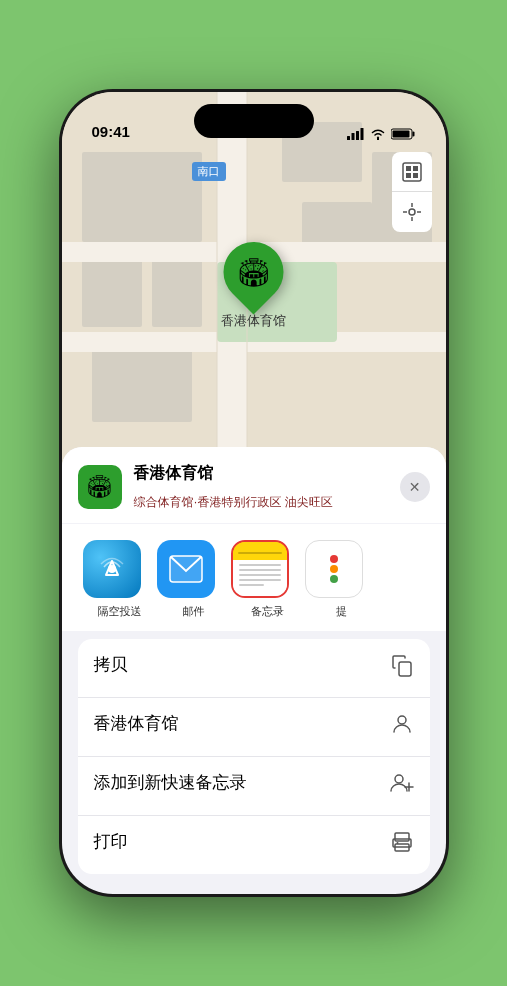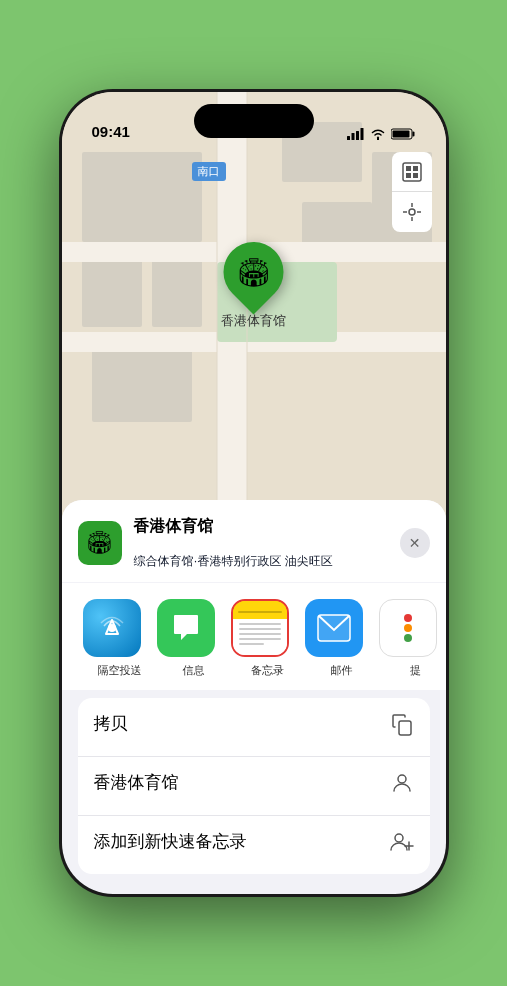--- a/index.html
+++ b/index.html
@@ -180,22 +180,22 @@
     .location-info {
       flex: 1;
     }
     .location-name {
       font-size: 16px;
       font-weight: 600;
       color: #000;
     }
     .location-sub {
       font-size: 12px;
-      color: #0f172a;
-      margin-top: 16px;
+      color: #7f1d1d;
+      margin-top: 10px;
     }
     .close-btn {
       width: 30px;
       height: 30px;
       background: #e5e5ea;
       border-radius: 50%;
       display: flex;
       align-items: center;
       justify-content: center;
       font-size: 14px;
@@ -403,57 +403,49 @@
             <svg width="32" height="32" viewBox="0 0 32 32">
               <circle cx="16" cy="16" r="4" fill="white"></circle>
               <path d="M16 8 L10 22 M16 8 L22 22 M10 22 L22 22" stroke="white" stroke-width="2" fill="none" stroke-linecap="round"></path>
               <path d="M8 14 Q16 4 24 14" stroke="rgba(255,255,255,0.6)" stroke-width="1.5" fill="none"></path>
               <path d="M5 11 Q16 0 27 11" stroke="rgba(255,255,255,0.4)" stroke-width="1.5" fill="none"></path>
             </svg>
           </div>
           <span class="app-label">隔空投送</span>
         </div>
 
+
         <div class="app-item">
-          <div class="app-icon messages">
-            <svg width="34" height="34" viewBox="0 0 34 34">
-              <path d="M5 5 Q5 4 6 4 L28 4 Q29 4 29 5 L29 22 Q29 23 28 23 L18 23 L12 29 L12 23 L6 23 Q5 23 5 22 Z" fill="white"></path>
+          <div class="app-icon mail">
+            <svg width="34" height="28" viewBox="0 0 34 28">
+              <rect x="1" y="1" width="32" height="26" rx="3" fill="white" opacity="0.15"></rect>
+              <rect x="1" y="1" width="32" height="26" rx="3" stroke="white" stroke-width="1.5" fill="none"></rect>
+              <polyline points="2,2 17,16 32,2" stroke="white" stroke-width="2" fill="none"></polyline>
             </svg>
           </div>
-          <span class="app-label">信息</span>
+          <span class="app-label">邮件</span>
         </div>
 
         <div class="app-item">
           <div class="app-icon notes notes-highlighted" style="overflow:hidden; padding:0; display:flex; flex-direction:column; align-items:stretch;">
             <div style="background:#ffd60a; height:18px; display:flex; align-items:center; padding: 0 5px;">
               <div style="width:100%; height:2px; background: rgba(0,0,0,0.2); border-radius:1px; margin-top:3px;"></div>
             </div>
             <div style="background:white; flex:1; padding: 4px 6px; display:flex; flex-direction:column; gap:3px;">
               <div style="height:2px; background:#ccc; border-radius:1px;"></div>
               <div style="height:2px; background:#ccc; border-radius:1px;"></div>
               <div style="height:2px; background:#ccc; border-radius:1px;"></div>
               <div style="height:2px; background:#ccc; border-radius:1px;"></div>
               <div style="height:2px; background:#ccc; border-radius:1px; width:60%;"></div>
             </div>
           </div>
           <span class="app-label">备忘录</span>
         </div>
 
         <div class="app-item">
-          <div class="app-icon mail">
-            <svg width="34" height="28" viewBox="0 0 34 28">
-              <rect x="1" y="1" width="32" height="26" rx="3" fill="white" opacity="0.15"></rect>
-              <rect x="1" y="1" width="32" height="26" rx="3" stroke="white" stroke-width="1.5" fill="none"></rect>
-              <polyline points="2,2 17,16 32,2" stroke="white" stroke-width="2" fill="none"></polyline>
-            </svg>
-          </div>
-          <span class="app-label">邮件</span>
-        </div>
-
-        <div class="app-item">
           <div class="app-icon more" style="border:1px solid #ddd; display:flex; flex-direction:column; align-items:center; justify-content:center; gap:3px;">
             <div style="display:flex; flex-direction:column; gap:2px;">
               <div style="width:8px; height:8px; background:#e53935; border-radius:50%;"></div>
               <div style="width:8px; height:8px; background:#fb8c00; border-radius:50%;"></div>
               <div style="width:8px; height:8px; background:#43a047; border-radius:50%;"></div>
             </div>
           </div>
           <span class="app-label">提</span>
         </div>
       </div>
@@ -486,20 +478,31 @@
             <svg width="26" height="24" viewBox="0 0 26 24">
               <circle cx="11" cy="8" r="4" stroke="#555" stroke-width="1.5" fill="none"></circle>
               <path d="M3 20 C3 16 7 13 11 13 C15 13 19 16 19 20" stroke="#555" stroke-width="1.5" fill="none" stroke-linecap="round"></path>
               <line x1="21" y1="12" x2="21" y2="20" stroke="#555" stroke-width="1.5" stroke-linecap="round"></line>
               <line x1="17" y1="16" x2="25" y2="16" stroke="#555" stroke-width="1.5" stroke-linecap="round"></line>
             </svg>
           </span>
         </div>
 
 
+        <div class="action-item" style="border-bottom:none;">
+          <span class="action-label">打印</span>
+          <span class="action-icon">
+            <svg width="24" height="24" viewBox="0 0 24 24">
+              <rect x="5" y="3" width="14" height="8" rx="1" stroke="#555" stroke-width="1.5" fill="none"></rect>
+              <rect x="5" y="14" width="14" height="7" rx="1" stroke="#555" stroke-width="1.5" fill="none"></rect>
+              <rect x="3" y="9" width="18" height="8" rx="1" stroke="#555" stroke-width="1.5" fill="none"></rect>
+              <circle cx="7.5" cy="13" r="1" fill="#555"></circle>
+            </svg>
+          </span>
+        </div>
       </div>
 
     </div>
 
     <div class="home-indicator"></div>
 
   </div>
 </div>
 
 </body></html>

